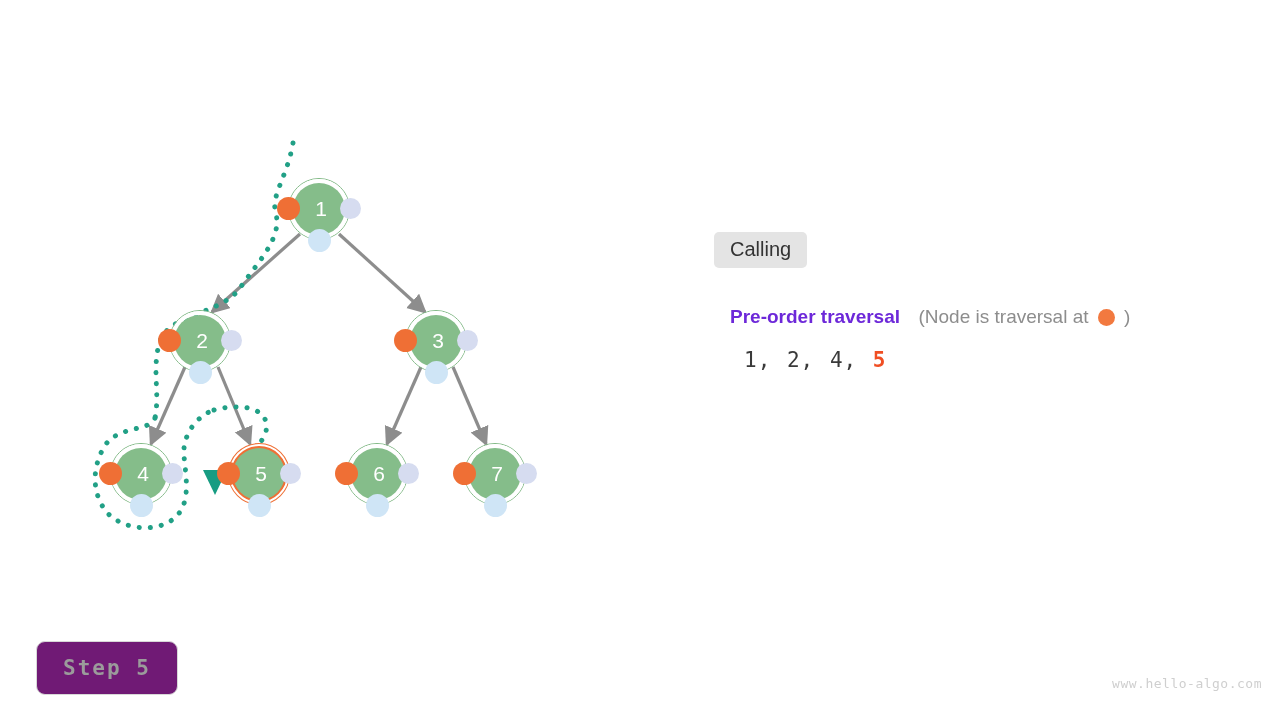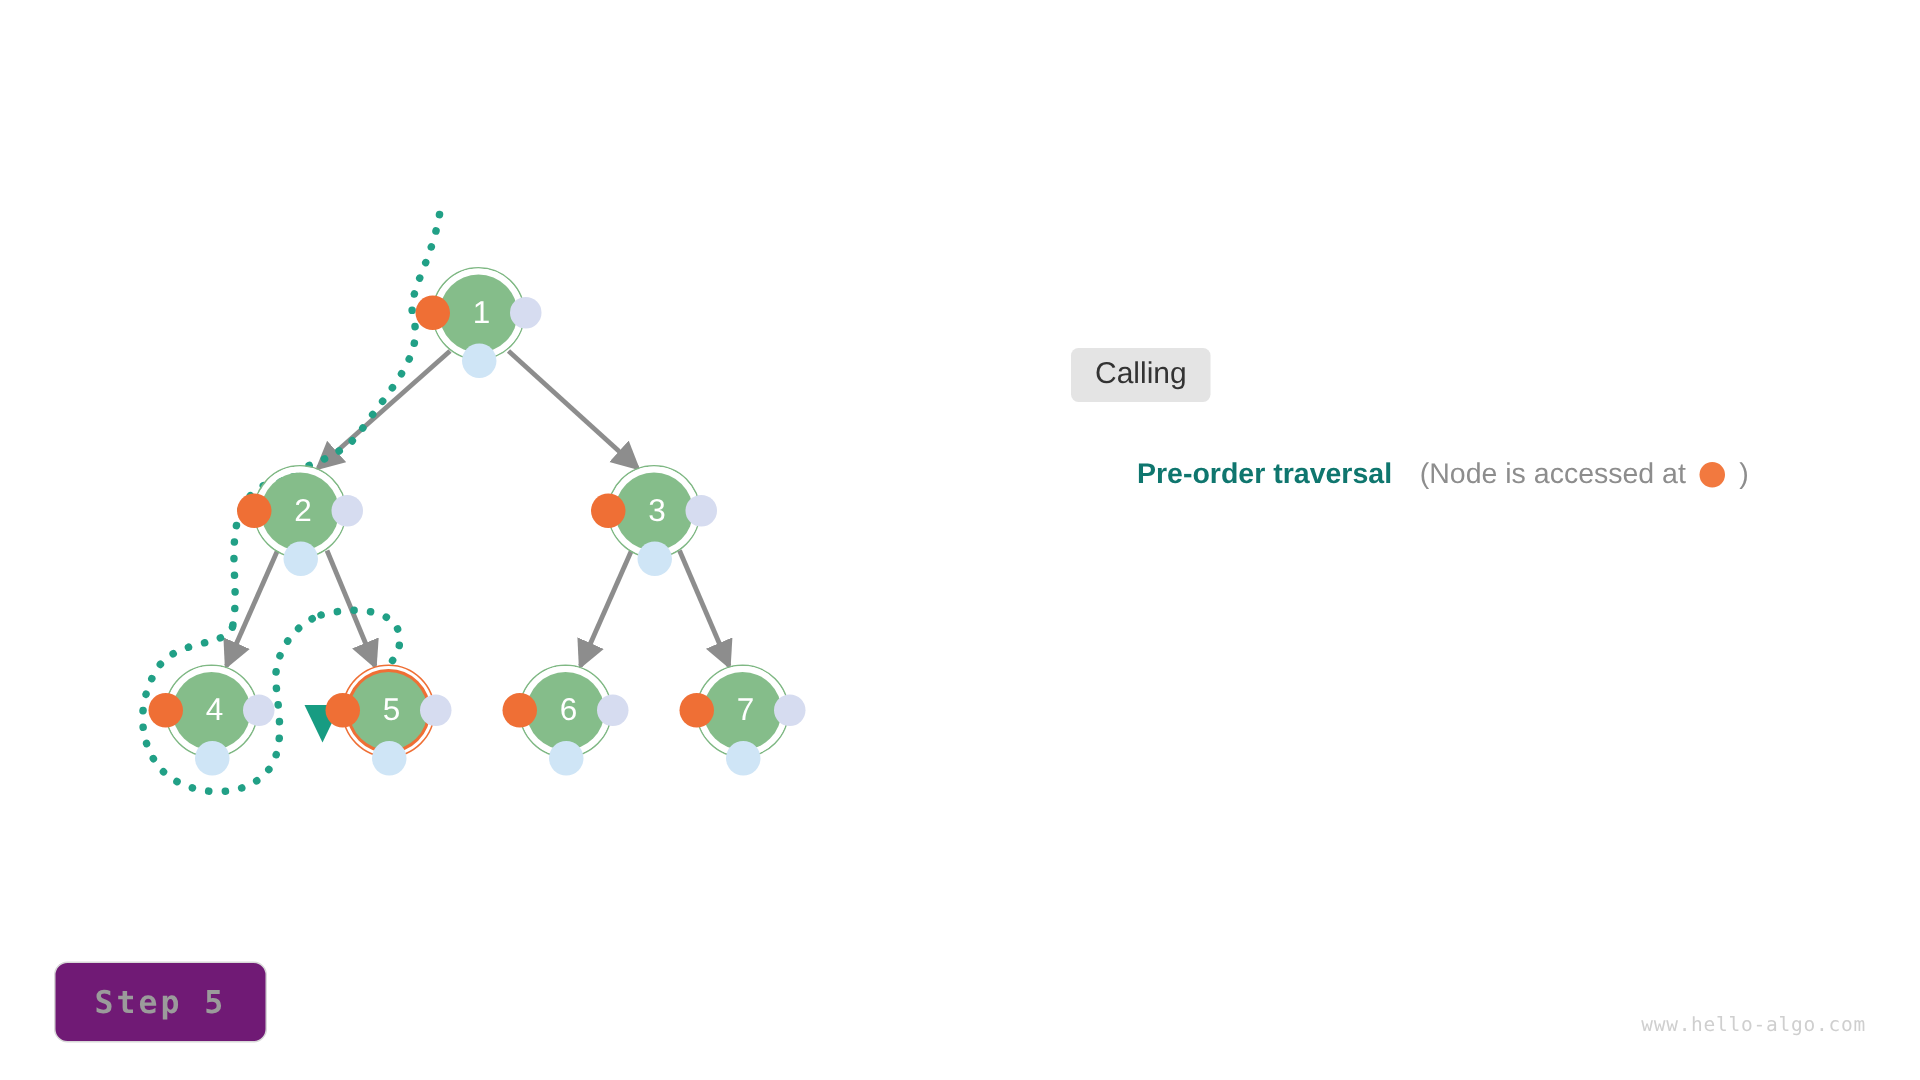--- a/index.html
+++ b/index.html
@@ -150,24 +150,23 @@
     padding: 7px 16px 9px 16px;
     line-height: 1;
     margin-top: 2px;
   }
   #traversal-block {
     margin-top: 38px;
     padding-left: 16px;
   }
   .traversal-heading {
     font-size: 19px;
-    color: #0f766e;
+    color: #6d28d9;
     font-weight: bold;
     display: inline-block;
-    margin-left: 28px;
   }
   .traversal-note {
     font-size: 19px;
     color: #8d8d8d;
     display: inline-block;
     margin-left: 14px;
   }
   .note-dot {
     display: inline-block;
     width: 17px;
@@ -203,21 +202,21 @@
     font-size: 21px;
     font-weight: bold;
     color: #9b9b9b;
     letter-spacing: 2px;
     background: #701a75;
   }
 
   
   #watermark {
     position: absolute;
-    right: 36px;
+    right: 18px;
     top: 676px;
     font-family: "DejaVu Sans Mono", monospace;
     font-size: 13px;
     color: #cfcfcf;
     letter-spacing: 0.5px;
   }
 </style>
 </head>
 <body>
 
@@ -334,24 +333,25 @@
 <div id="legend-panel">
 
   <div>
     <span class="state-badge">Calling</span>
   </div>
 
 
   <div id="traversal-block">
     <span class="traversal-heading">Pre-order traversal</span>
     <span class="traversal-note">
-      <span>(Node is accessed at</span>
+      <span>(Node is traversal at</span>
       <span class="note-dot"></span>
       <span>)</span>
     </span>
 
+    <div id="sequence-row"><span class="seq-item">1, </span><span class="seq-item">2, </span><span class="seq-item">4, </span><span class="seq-current">5</span></div>
   </div>
 
 </div>
 
 <div id="step-badge">Step 5</div>
 
 <div id="watermark">www.hello-algo.com</div>
 
 </body></html>

